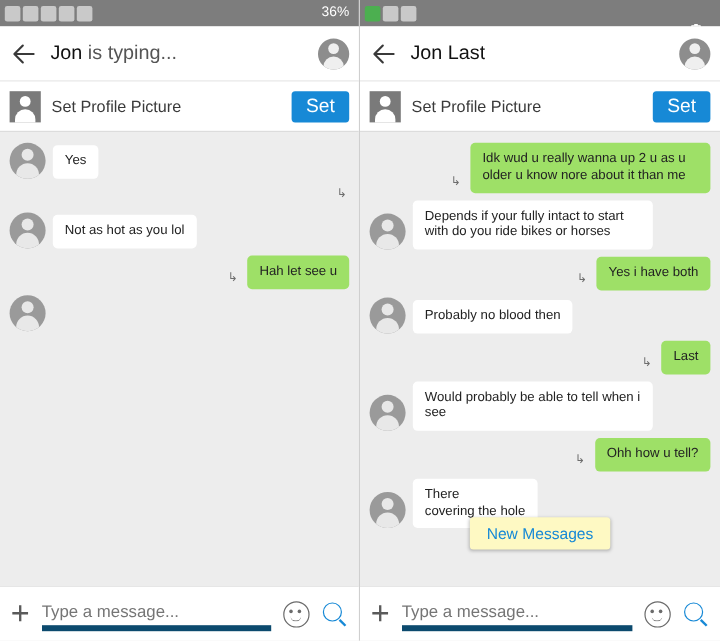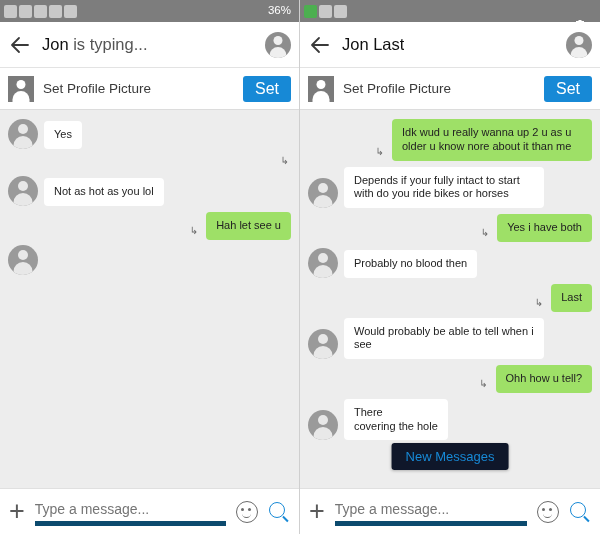--- a/index.html
+++ b/index.html
@@ -124,22 +124,22 @@
   .photo .body {
     position: absolute; left: 8%; bottom: 0; width: 84%; height: 28%;
     background: linear-gradient(180deg,#c59a7f,#a87d63); border-radius: 40% 40% 0 0;
   }
   .photo .blinds {
     position: absolute; right: 4%; top: 40%; width: 30%; height: 40%;
     background: repeating-linear-gradient(180deg,#c8ccc9 0 3px,#a9aeab 3px 6px);
     opacity: 0.8;
   }
   .newmsg-pill {
-    position: absolute; left: 50%; transform: translateX(-50%); bottom: 18px;
-    background: #0f172a; color: #1789d6; font-size: 13px; padding: 6px 14px;
+    position: absolute; left: 50%; transform: translateX(-50%); bottom: 30px;
+    background: #fef9c3; color: #1789d6; font-size: 13px; padding: 6px 14px;
     border-radius: 3px; box-shadow: 0 1px 3px rgba(0,0,0,.25); white-space: nowrap;
   }
 
   
   .inputbar {
     height: 46px; background: #ffffff; display: flex; align-items: center;
     padding: 0 9px; gap: 10px; border-top: 1px solid #e0e0e0;
   }
   .plus { font-size: 27px; color: #5a5a5a; line-height: 1; cursor: pointer; font-weight: 300; }
   .msg-input {

